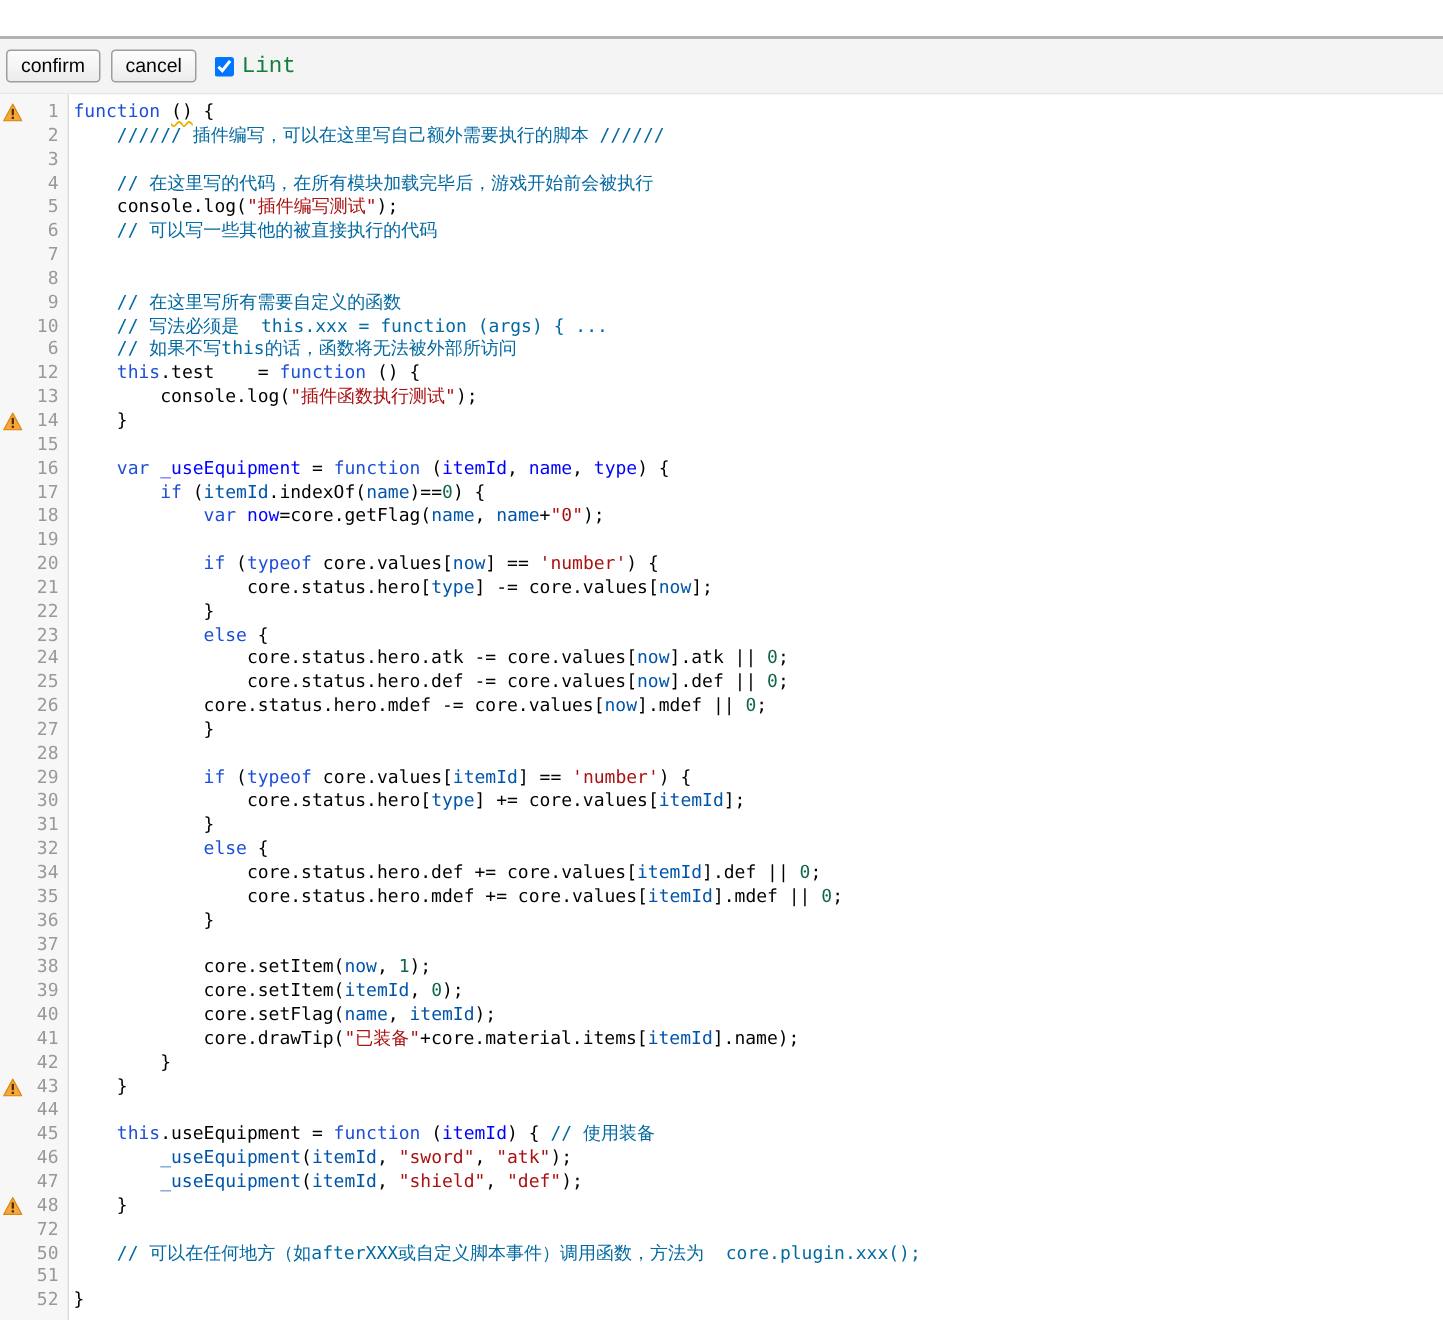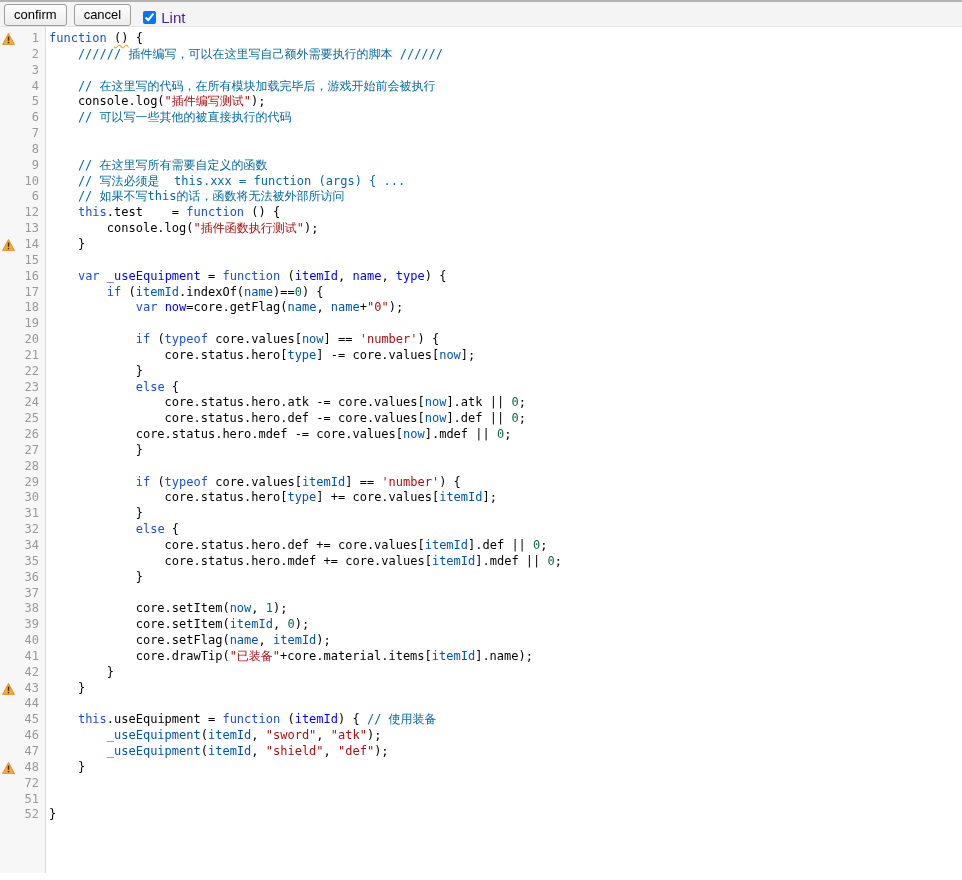--- a/index.html
+++ b/index.html
@@ -4,39 +4,39 @@
 <style>
   * { box-sizing: border-box; }
   html, body { margin: 0; padding: 0; }
   body {
     width: 962px; height: 880px; overflow: hidden;
     background: #fff;
     font-family: "Liberation Sans", sans-serif;
   }
   
   .toolbar {
-    height: 27px;
+    height: 39px;
     background: #f4f4f4;
     border-top: 2px solid #b3b3b3;
     border-bottom: 1px solid #e7e7e7;
-    display: flex; align-items: flex-end;
-    padding: 0 4px; gap: 7px;
+    display: flex; align-items: center;
+    padding: 0 4px; gap: 7px; margin-top: 24px;
   }
   .btn {
     font: 13px "Liberation Sans", sans-serif;
     color: #000;
     background: linear-gradient(#fdfdfd, #ececec);
     border: 1px solid #9d9d9d;
     border-radius: 3px;
     padding: 2px 9px 3px 9px;
     cursor: pointer;
   }
   .lint-wrap { display: flex; align-items: center; gap: 5px; margin-left: 5px; }
   .lint-wrap input { width: 13px; height: 13px; margin: 0; }
-  .lint-label { font-size: 15px; color: #4c1d95; }
+  .lint-label { font-size: 15px; color: #15803d; font-family: Liberation Mono, monospace; }
   
   .editor {
     position: relative;
     height: 846px;
     font: 12px/15.85px "DejaVu Sans Mono", "Liberation Mono", monospace;
     background: #fff;
     cursor: text;
   }
   .gutter-bg {
     position: absolute; left: 0; top: 0; bottom: 0;
@@ -344,20 +344,25 @@
         <div class="ln">48</div>
         <div class="code"><span class="tk-p">    }</span></div>
       </div>
       <div class="row">
         <div class="marker"></div>
         <div class="ln">72</div>
         <div class="code"></div>
       </div>
       <div class="row">
         <div class="marker"></div>
+        <div class="ln">50</div>
+        <div class="code"><span class="tk-c">    // 可以在任何地方（如afterXXX或自定义脚本事件）调用函数，方法为  core.plugin.xxx();</span></div>
+      </div>
+      <div class="row">
+        <div class="marker"></div>
         <div class="ln">51</div>
         <div class="code"></div>
       </div>
       <div class="row">
         <div class="marker"></div>
         <div class="ln">52</div>
         <div class="code"><span class="tk-p">}</span></div>
       </div>
     </div>
 </div>

